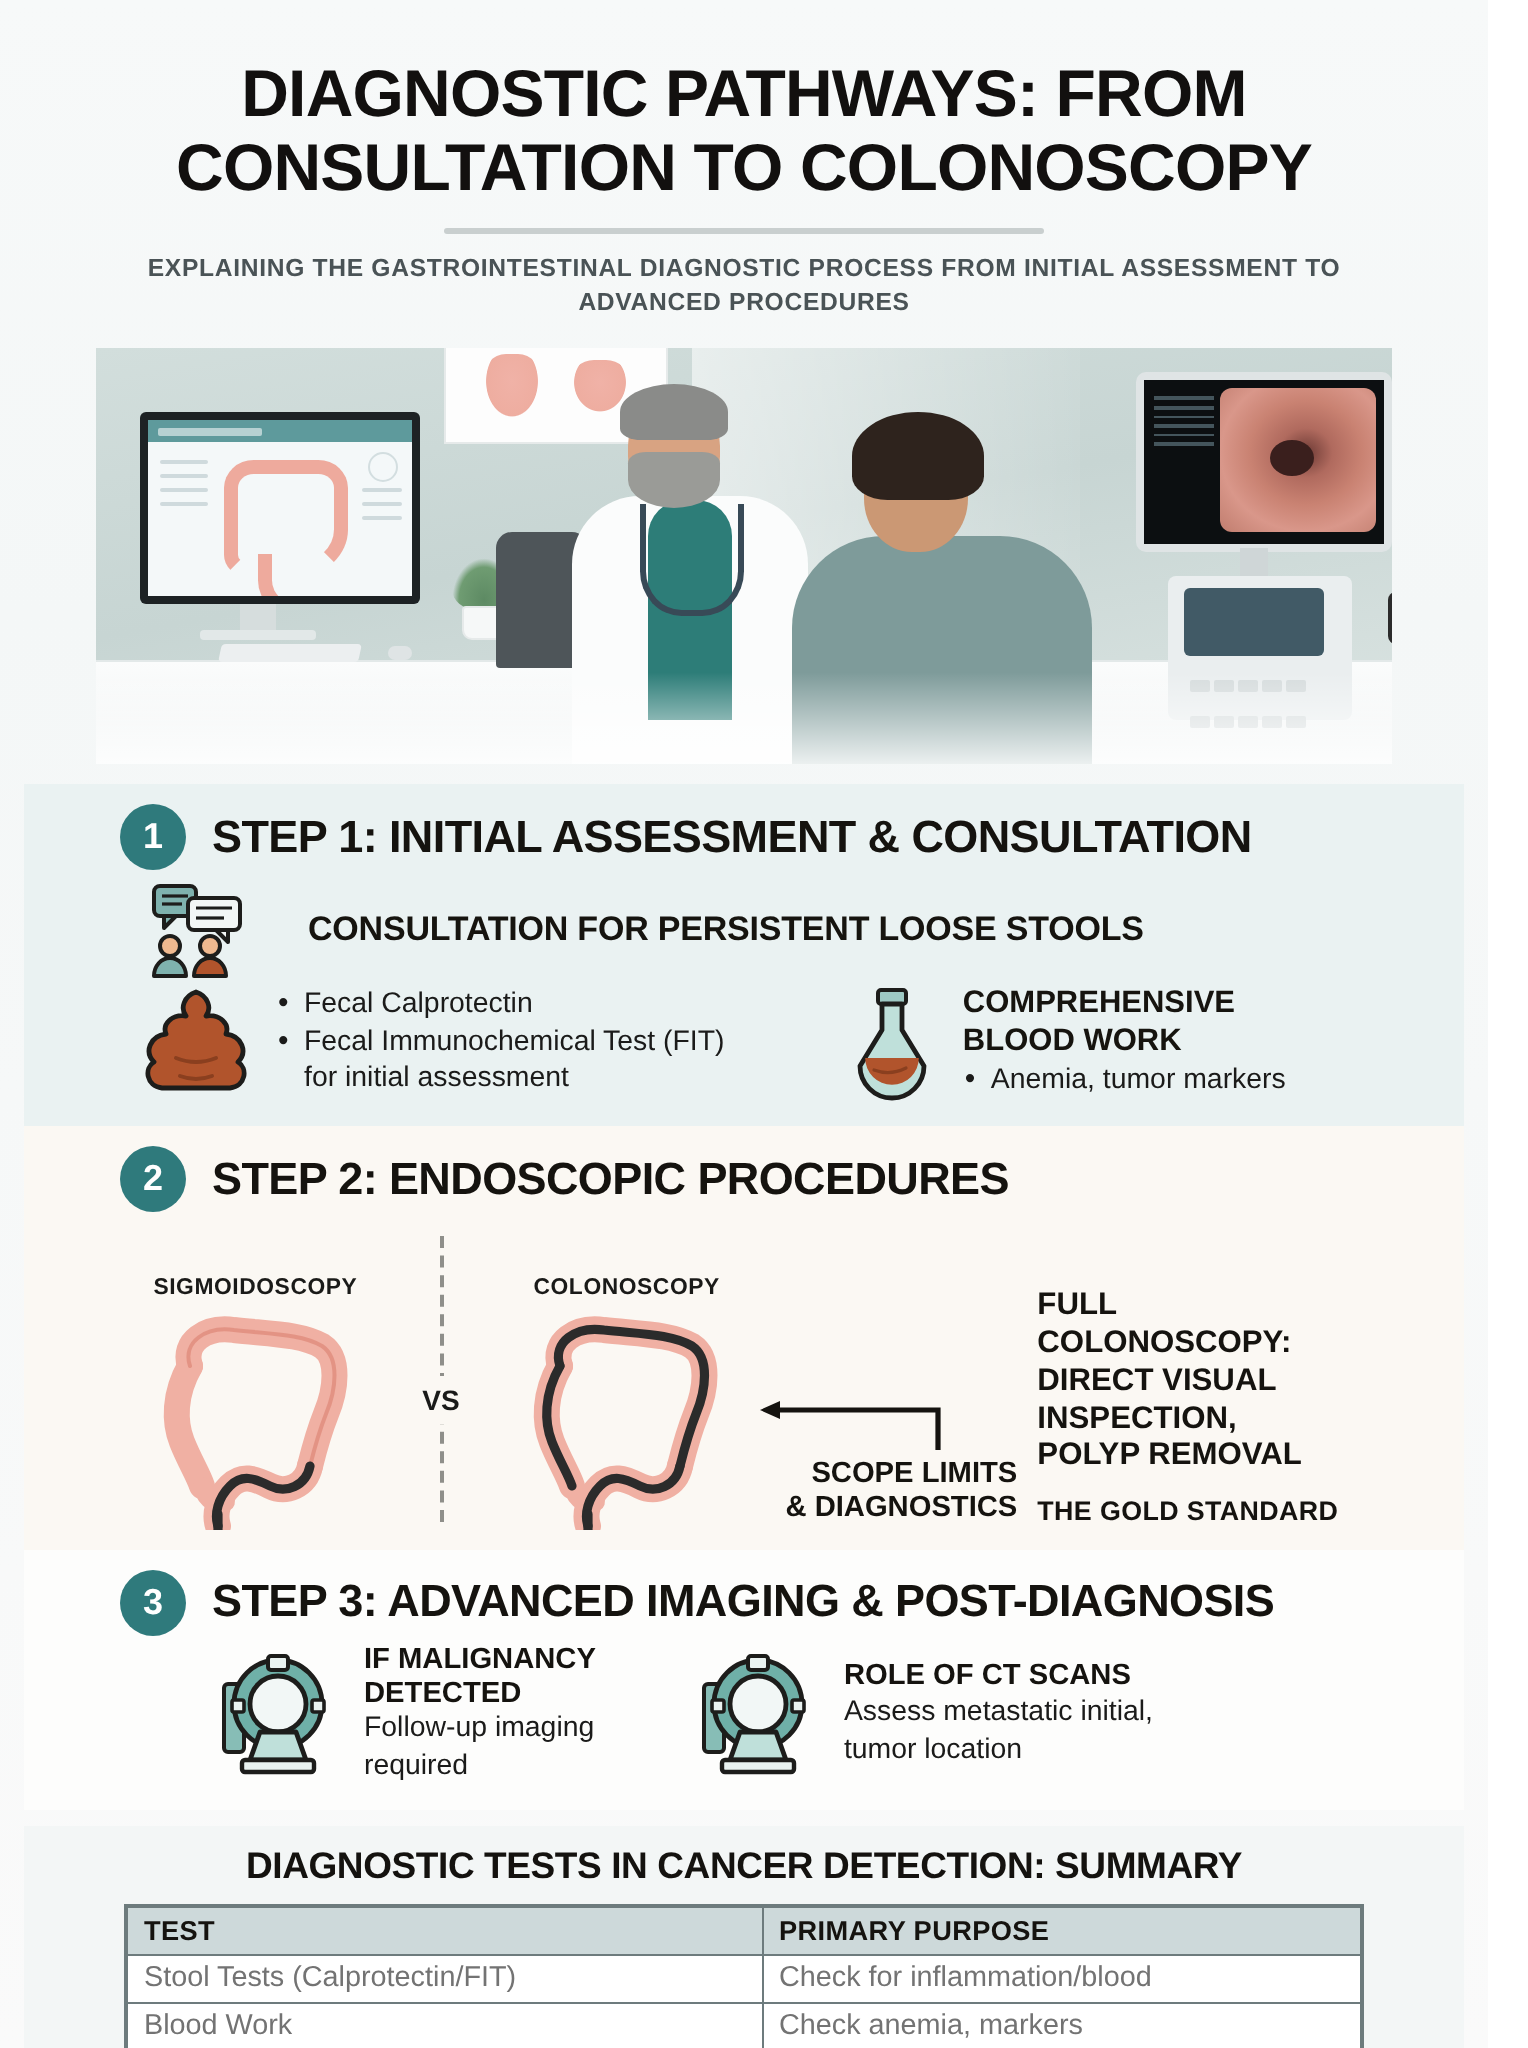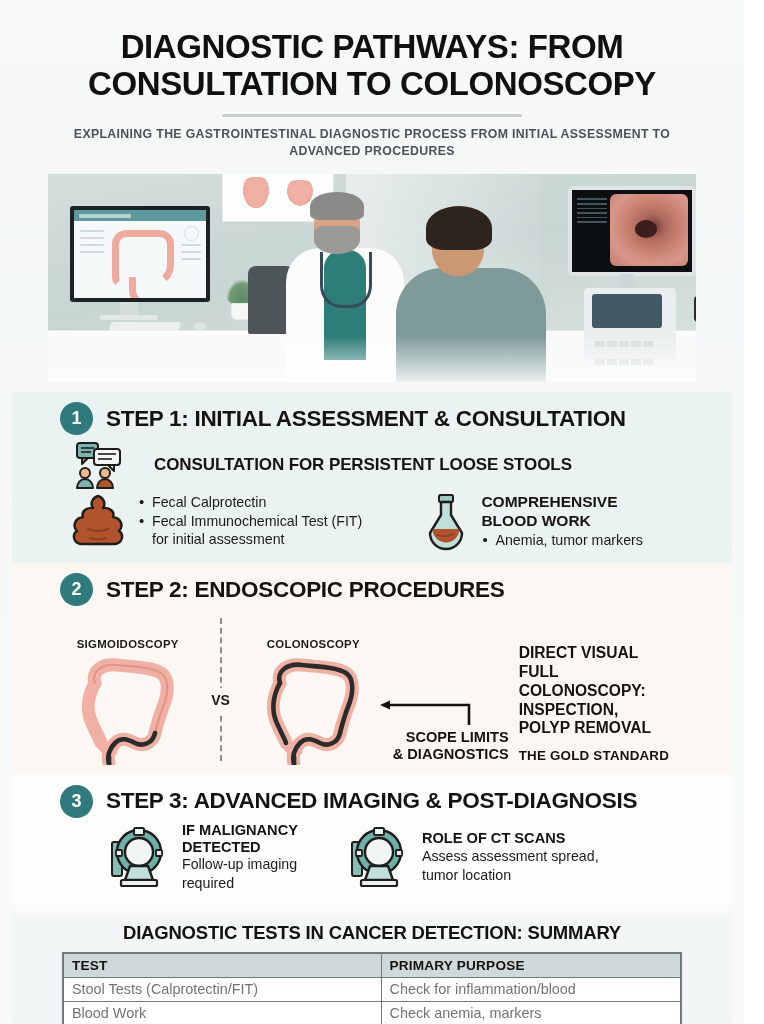--- a/index.html
+++ b/index.html
@@ -536,22 +536,22 @@
       <div class="scope-note">
         <svg class="scope-arrow" viewBox="0 0 96 28">
           <path d="M92 26 L92 6 L10 6" fill="none" stroke="#15130f" stroke-width="2.6"></path>
           <path d="M3 6 L13 1.5 L13 10.5 Z" fill="#15130f"></path>
         </svg>
         <div class="scope-note-txt">SCOPE LIMITS</div>
         <div class="scope-note-txt">&amp; DIAGNOSTICS</div>
       </div>
 
       <div class="gold-block">
+        <div class="gold-head">FULL COLONOSCOPY:</div>
         <div class="gold-head">DIRECT VISUAL</div>
-        <div class="gold-head">FULL COLONOSCOPY:</div>
         <div class="gold-head">INSPECTION,</div>
         <div class="gold-head">POLYP REMOVAL</div>
         <div class="gold-sub">THE GOLD STANDARD</div>
       </div>
     </div>
   </div>
 
   <div class="band tint-c">
     <div class="step-head">
       <div class="step-badge">3</div>
@@ -589,21 +589,21 @@
             <circle cx="31" cy="26" r="14" fill="#f2f7f6" stroke="#1d1d1b" stroke-width="2.4"></circle>
             <rect x="26" y="2" width="10" height="7" rx="1.5" fill="#eaf3f1" stroke="#1d1d1b" stroke-width="2"></rect>
             <rect x="8" y="24" width="6" height="6" rx="1" fill="#eaf3f1" stroke="#1d1d1b" stroke-width="1.8"></rect>
             <rect x="48" y="24" width="6" height="6" rx="1" fill="#eaf3f1" stroke="#1d1d1b" stroke-width="1.8"></rect>
             <path d="M22 40 L40 40 L45 54 L17 54 Z" fill="#bfe0da" stroke="#1d1d1b" stroke-width="2.4" stroke-linejoin="round"></path>
             <rect x="13" y="54" width="36" height="6" rx="1.5" fill="#eaf3f1" stroke="#1d1d1b" stroke-width="2.2"></rect>
           </svg>
         </div>
         <div>
           <div class="img-head">ROLE OF CT SCANS</div>
-          <div class="img-body">Assess assessment spread,</div>
+          <div class="img-body">Assess metastatic initial,</div>
           <div class="img-body">tumor location</div>
         </div>
       </div>
     </div>
   </div>
 
   <div class="summary">
     <div class="summary-title">DIAGNOSTIC TESTS IN CANCER DETECTION: SUMMARY</div>
     <table class="summary-table">
       <colgroup>

